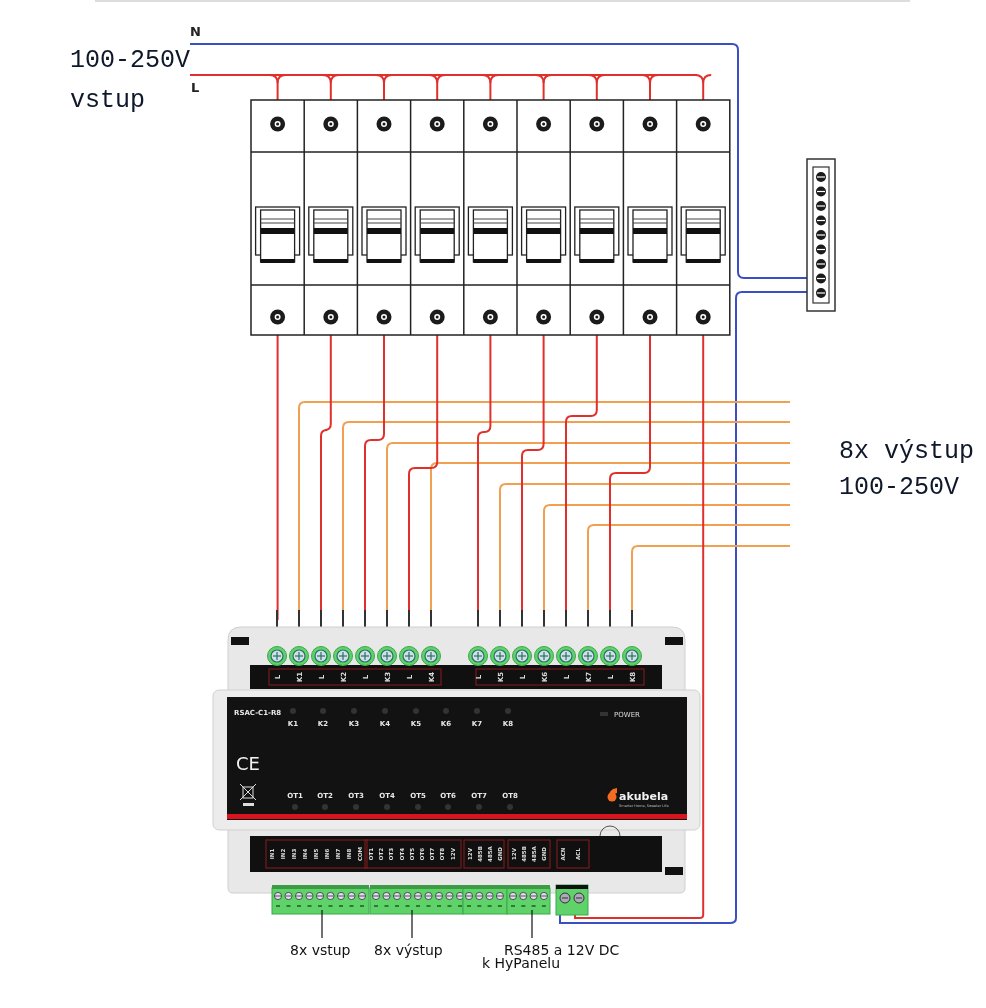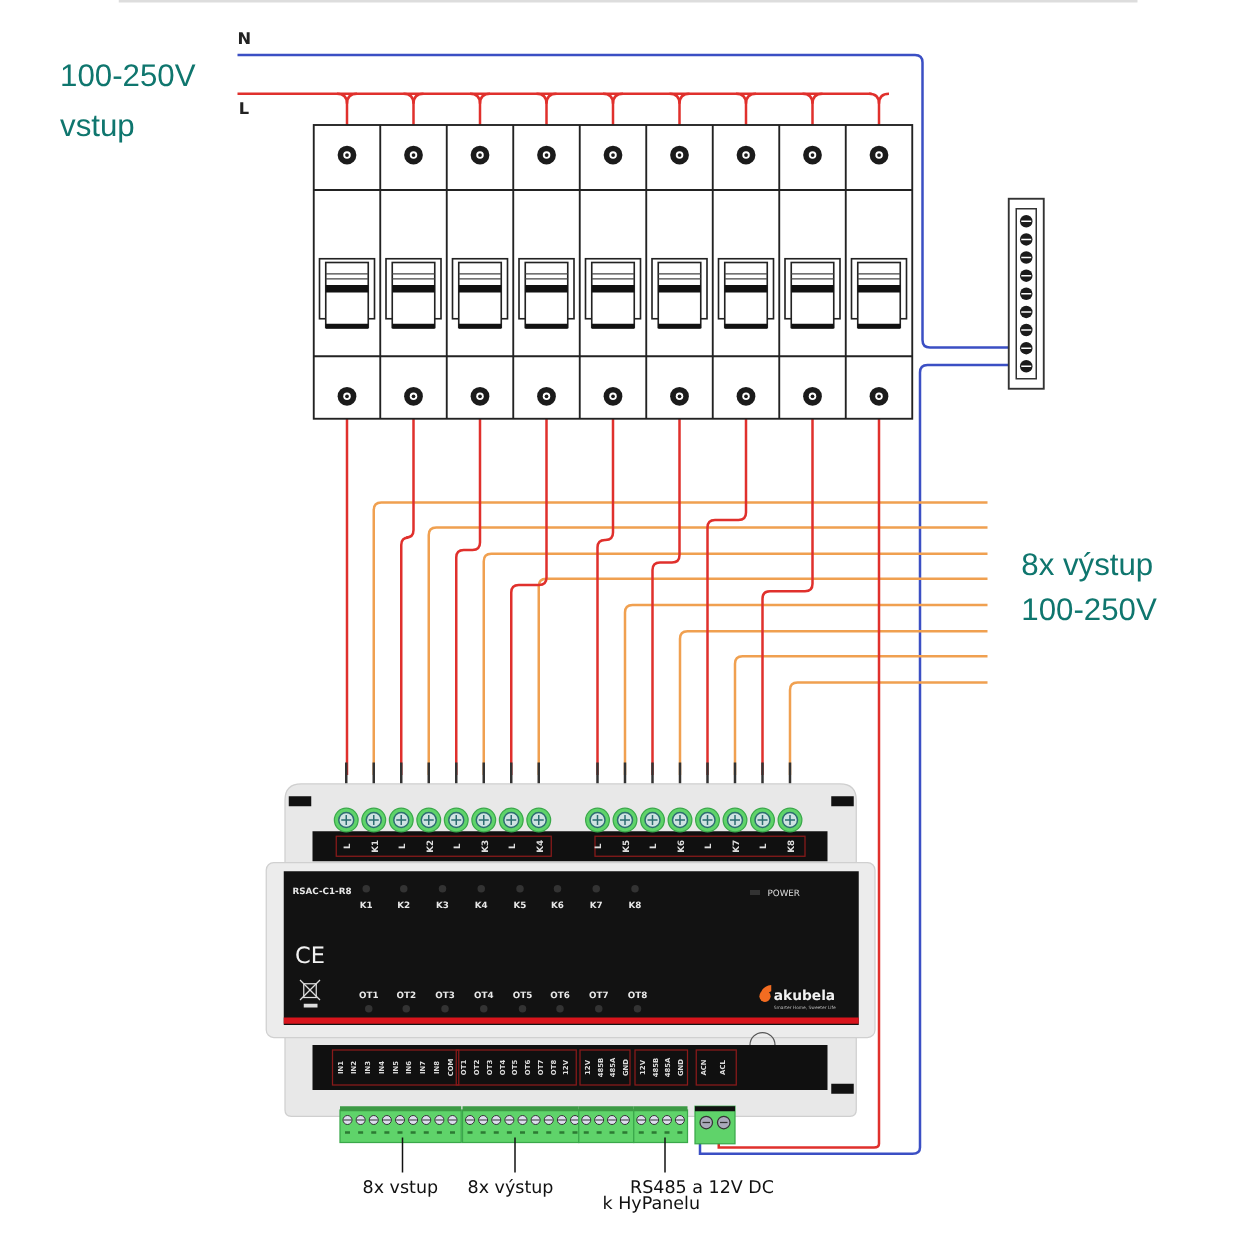--- a/index.html
+++ b/index.html
@@ -1,18 +1,18 @@
 <!DOCTYPE html>
 <html><head>
 <meta charset="utf-8">
 <style>
   html, body { margin:0; padding:0; background:#ffffff; }
   body { width:986px; height:1008px; position:relative; overflow:hidden; font-family:"DejaVu Sans", sans-serif; }
   #diagram { position:absolute; left:0; top:0; }
-  .lbl-big { position:absolute; font-family:Liberation Sans, sans-serif; font-size:25px; color:#0f766e; line-height:34px; white-space:pre; }
+  .lbl-big { position:absolute; font-family:Liberation Mono, monospace; font-size:25px; color:#0f172a; line-height:34px; white-space:pre;margin-left:22px; }
   .lbl-small { position:absolute; font-family:"DejaVu Sans", sans-serif; font-size:14px; color:#111; line-height:20px; white-space:pre; }
   .nl-label { position:absolute; font-family:"DejaVu Sans", sans-serif; font-weight:bold; font-size:13px; color:#222; }
 </style>
 </head>
 <body>
 
 <svg id="diagram" width="986" height="1008" viewBox="0 0 986 1008" xmlns="http://www.w3.org/2000/svg">
 
   <line x1="95" y1="1" x2="910" y2="1" stroke="#ddd" stroke-width="2"></line>
 

